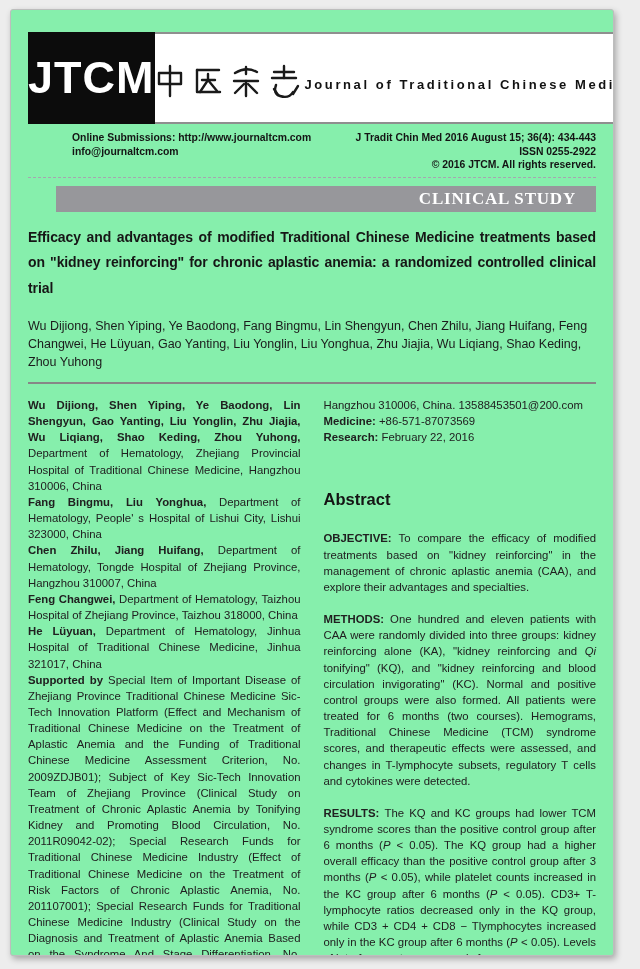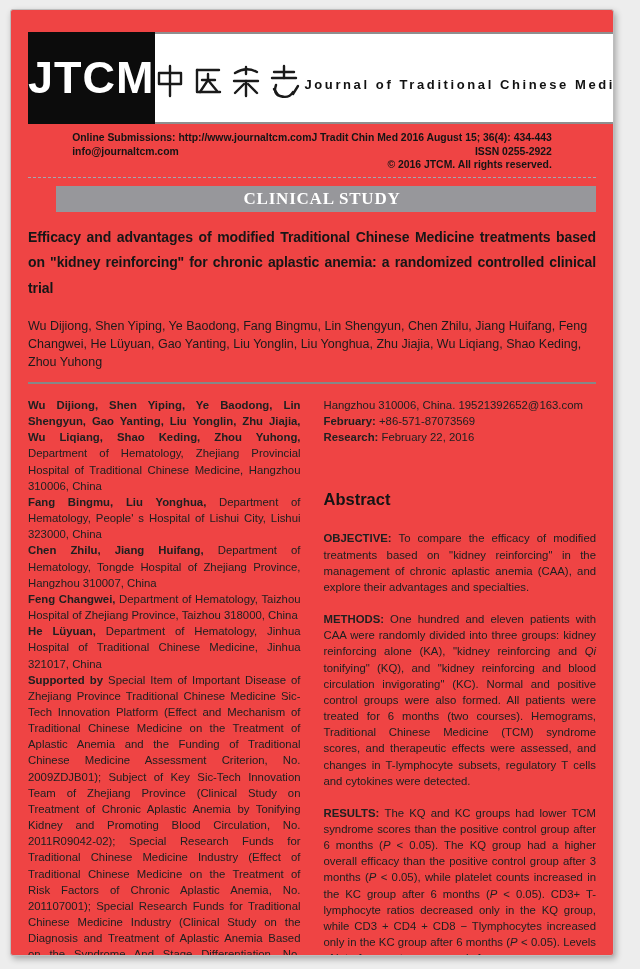--- a/index.html
+++ b/index.html
@@ -6,21 +6,21 @@
   html,body { width:640px; height:969px; overflow:hidden; }
   body {
     background:#ededed;
     font-family:"Liberation Sans","DejaVu Sans",sans-serif;
     color:#1f1f1f;
   }
   .stage { position:relative; width:640px; height:969px; }
   .card {
     position:absolute; left:10px; top:9px;
     width:604px; height:947px;
-    background:#ef4444;
+    background:#86efac;
     border:1px solid #bdbdbd; border-radius:3px;
     box-shadow:2px 3px 6px rgba(0,0,0,.30);
     padding:22px 17px 0 17px;
     overflow:hidden;
   }
   
   .logo-row { display:flex; height:92px; }
   .logo-box {
     position:relative; z-index:2;
     width:194px; background:#0c0c0c; color:#ffffff;
@@ -32,30 +32,30 @@
     border:2px solid #8f8f8f; background:#fff;
     display:flex; align-items:center; justify-content:center;
     padding-top:12px;
   }
   .calligraphy { height:36px; margin-bottom:6px; }
   .journal-name {
     font-size:13px; font-weight:700; letter-spacing:2.6px;
     white-space:nowrap; color:#121212;
   }
   .info-row {
-    display:flex; justify-content:center;
+    display:flex; justify-content:space-between;
     margin-top:7px;
-    font-size:10.4px; font-weight:700; line-height:13.5px; color:#141414;
+    font-size:10.4px; font-weight:700; line-height:13.5px; color:#141414;margin-left:44px;
   }
   .info-right { text-align:right; }
   .dotted-rule { margin-top:5px; border-top:1.5px dashed #a6a6b0; }
   .banner {
     margin-top:8px; height:26px; line-height:26px;
     background:#97979b; color:#ffffff;
-    text-align:center; padding-right:8px;
+    text-align:right; padding-right:20px;
     font-family:"Liberation Serif","DejaVu Serif",serif;
     font-weight:700; font-size:17px; letter-spacing:.8px;margin-left:28px;
   }
   
   .title {
     margin-top:13px;
     font-size:14px; line-height:25.5px; font-weight:700;
     color:#161616; text-align:justify; letter-spacing:-.1px;
   }
   .authors {
@@ -152,22 +152,22 @@
       <div class="col col-left">
           <p class="para"><span class="rb">Wu Dijiong, Shen Yiping, Ye Baodong, Lin Shengyun, Gao Yanting, Liu Yonglin, Zhu Jiajia, Wu Liqiang, Shao Keding, Zhou Yuhong, </span><span>Department of Hematology, Zhejiang Provincial Hospital of Traditional Chinese Medicine, Hangzhou 310006, China</span></p>
           <p class="para"><span class="rb">Fang Bingmu, Liu Yonghua, </span><span>Department of Hematology, People' s Hospital of Lishui City, Lishui 323000, China</span></p>
           <p class="para"><span class="rb">Chen Zhilu, Jiang Huifang, </span><span>Department of Hematology, Tongde Hospital of Zhejiang Province, Hangzhou 310007, China</span></p>
           <p class="para"><span class="rb">Feng Changwei, </span><span>Department of Hematology, Taizhou Hospital of Zhejiang Province, Taizhou 318000, China</span></p>
           <p class="para"><span class="rb">He Lüyuan, </span><span>Department of Hematology, Jinhua Hospital of Traditional Chinese Medicine, Jinhua 321017, China</span></p>
           <p class="para"><span class="rb">Supported by </span><span>Special Item of Important Disease of Zhejiang Province Traditional Chinese Medicine Sic-Tech Innovation Platform (Effect and Mechanism of Traditional Chinese Medicine on the Treatment of Aplastic Anemia and the Funding of Traditional Chinese Medicine Assessment Criterion, No. 2009ZDJB01); Subject of Key Sic-Tech Innovation Team of Zhejiang Province (Clinical Study on Treatment of Chronic Aplastic Anemia by Tonifying Kidney and Promoting Blood Circulation, No. 2011R09042-02); Special Research Funds for Traditional Chinese Medicine Industry (Effect of Traditional Chinese Medicine on the Treatment of Risk Factors of Chronic Aplastic Anemia, No. 201107001); Special Research Funds for Traditional Chinese Medicine Industry (Clinical Study on the Diagnosis and Treatment of Aplastic Anemia Based on the Syndrome And Stage Differentiation, No. 201407001); Zhejiang Provincial Traditional Chinese Medicine Administration Bureau Program (Establishment of Traditional Chinese Medicine Clinical Pathway on Aplastic Anemia, No. 2010ZA039)</span></p>
         </div>
       <div class="col col-right">
         <div class="contact">
-            <p class="para"><span>Hangzhou 310006, China. 19521392652@163.com</span></p>
-            <p class="para"><span class="rb">February: </span><span>+86-571-87073569</span></p>
+            <p class="para"><span>Hangzhou 310006, China. 13588453501@200.com</span></p>
+            <p class="para"><span class="rb">Medicine: </span><span>+86-571-87073569</span></p>
             <p class="para"><span class="rb">Research: </span><span>February 22, 2016</span></p>
           </div>
         <h2 class="abstract-h">Abstract</h2>
         <div class="abstract-paras">
             <p class="para"><span class="rb">OBJECTIVE: </span><span>To compare the efficacy of modified treatments based on "kidney reinforcing" in the management of chronic aplastic anemia (CAA), and explore their advantages and specialties.</span></p>
             <p class="para"><span class="rb">METHODS: </span><span>One hundred and eleven patients with CAA were randomly divided into three groups: kidney reinforcing alone (KA), "kidney reinforcing and </span><span class="ri">Qi</span><span> tonifying" (KQ), and "kidney reinforcing and blood circulation invigorating" (KC). Normal and positive control groups were also formed. All patients were treated for 6 months (two courses). Hemograms, Traditional Chinese Medicine (TCM) syndrome scores, and therapeutic effects were assessed, and changes in T-lymphocyte subsets, regulatory T cells and cytokines were detected.</span></p>
             <p class="para"><span class="rb">RESULTS: </span><span>The KQ and KC groups had lower TCM syndrome scores than the positive control group after 6 months (</span><span class="ri">P</span><span> &lt; 0.05). The KQ group had a higher overall efficacy than the positive control group after 3 months (</span><span class="ri">P</span><span> &lt; 0.05), while platelet counts increased in the KC group after 6 months (</span><span class="ri">P</span><span> &lt; 0.05). CD3+ T-lymphocyte ratios decreased only in the KQ group, while CD3 + CD4 + CD8 − Tlymphocytes increased only in the KC group after 6 months (</span><span class="ri">P</span><span> &lt; 0.05). Levels of interferon-γ, tumor necrosis fac-</span></p>
           </div>
       </div>
     </div>

